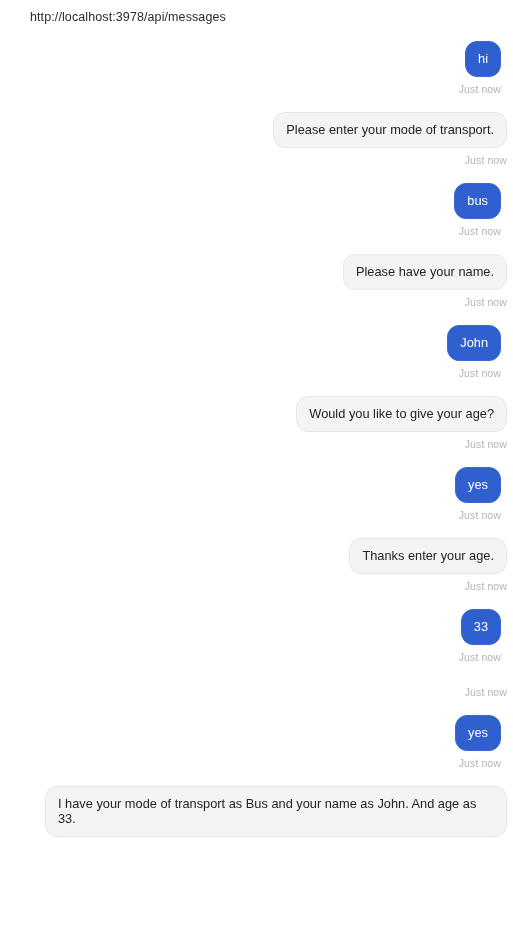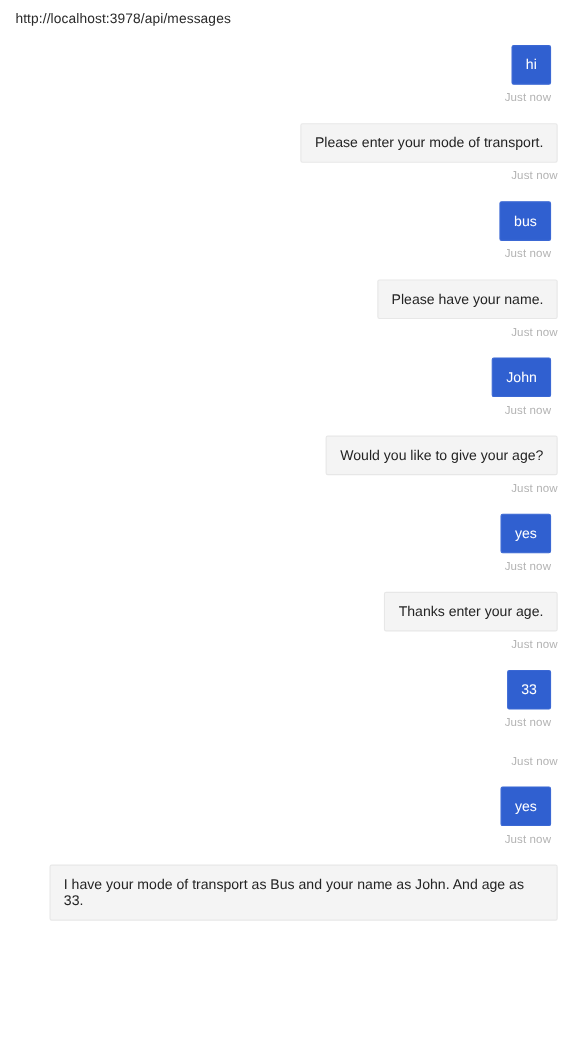--- a/index.html
+++ b/index.html
@@ -23,20 +23,21 @@
     box-sizing: border-box;
   }
 
   
   .url-bar {
     padding: 9px 0 0 14px;
     font-size: 12.5px;
     line-height: 16px;
     color: #2a2a2a;
     letter-spacing: 0.1px;
+    margin-left: 16px;
   }
 
   
   .transcript {
     padding: 0 6px 0 0;
     box-sizing: border-box;
   }
 
   .msg-group {
     display: flex;
@@ -48,21 +49,21 @@
 
   .group-gap-bot  { margin-top: 16px; }
   .group-gap-user { margin-top: 16px; }
 
   .bubble {
     font-size: 12.8px;
     line-height: 15px;
     box-sizing: border-box;
     max-width: 462px;
     word-wrap: break-word;
-    border-radius: 2px;
+    border-radius: 12px;
   }
   .bubble + .bubble {
     margin-top: 0;
   }
 
   .bubble.bot {
     background: #f4f4f4;
     border: 1px solid #e7e7e7;
     color: #232323;
     padding: 9px 12px 10px 12px;

